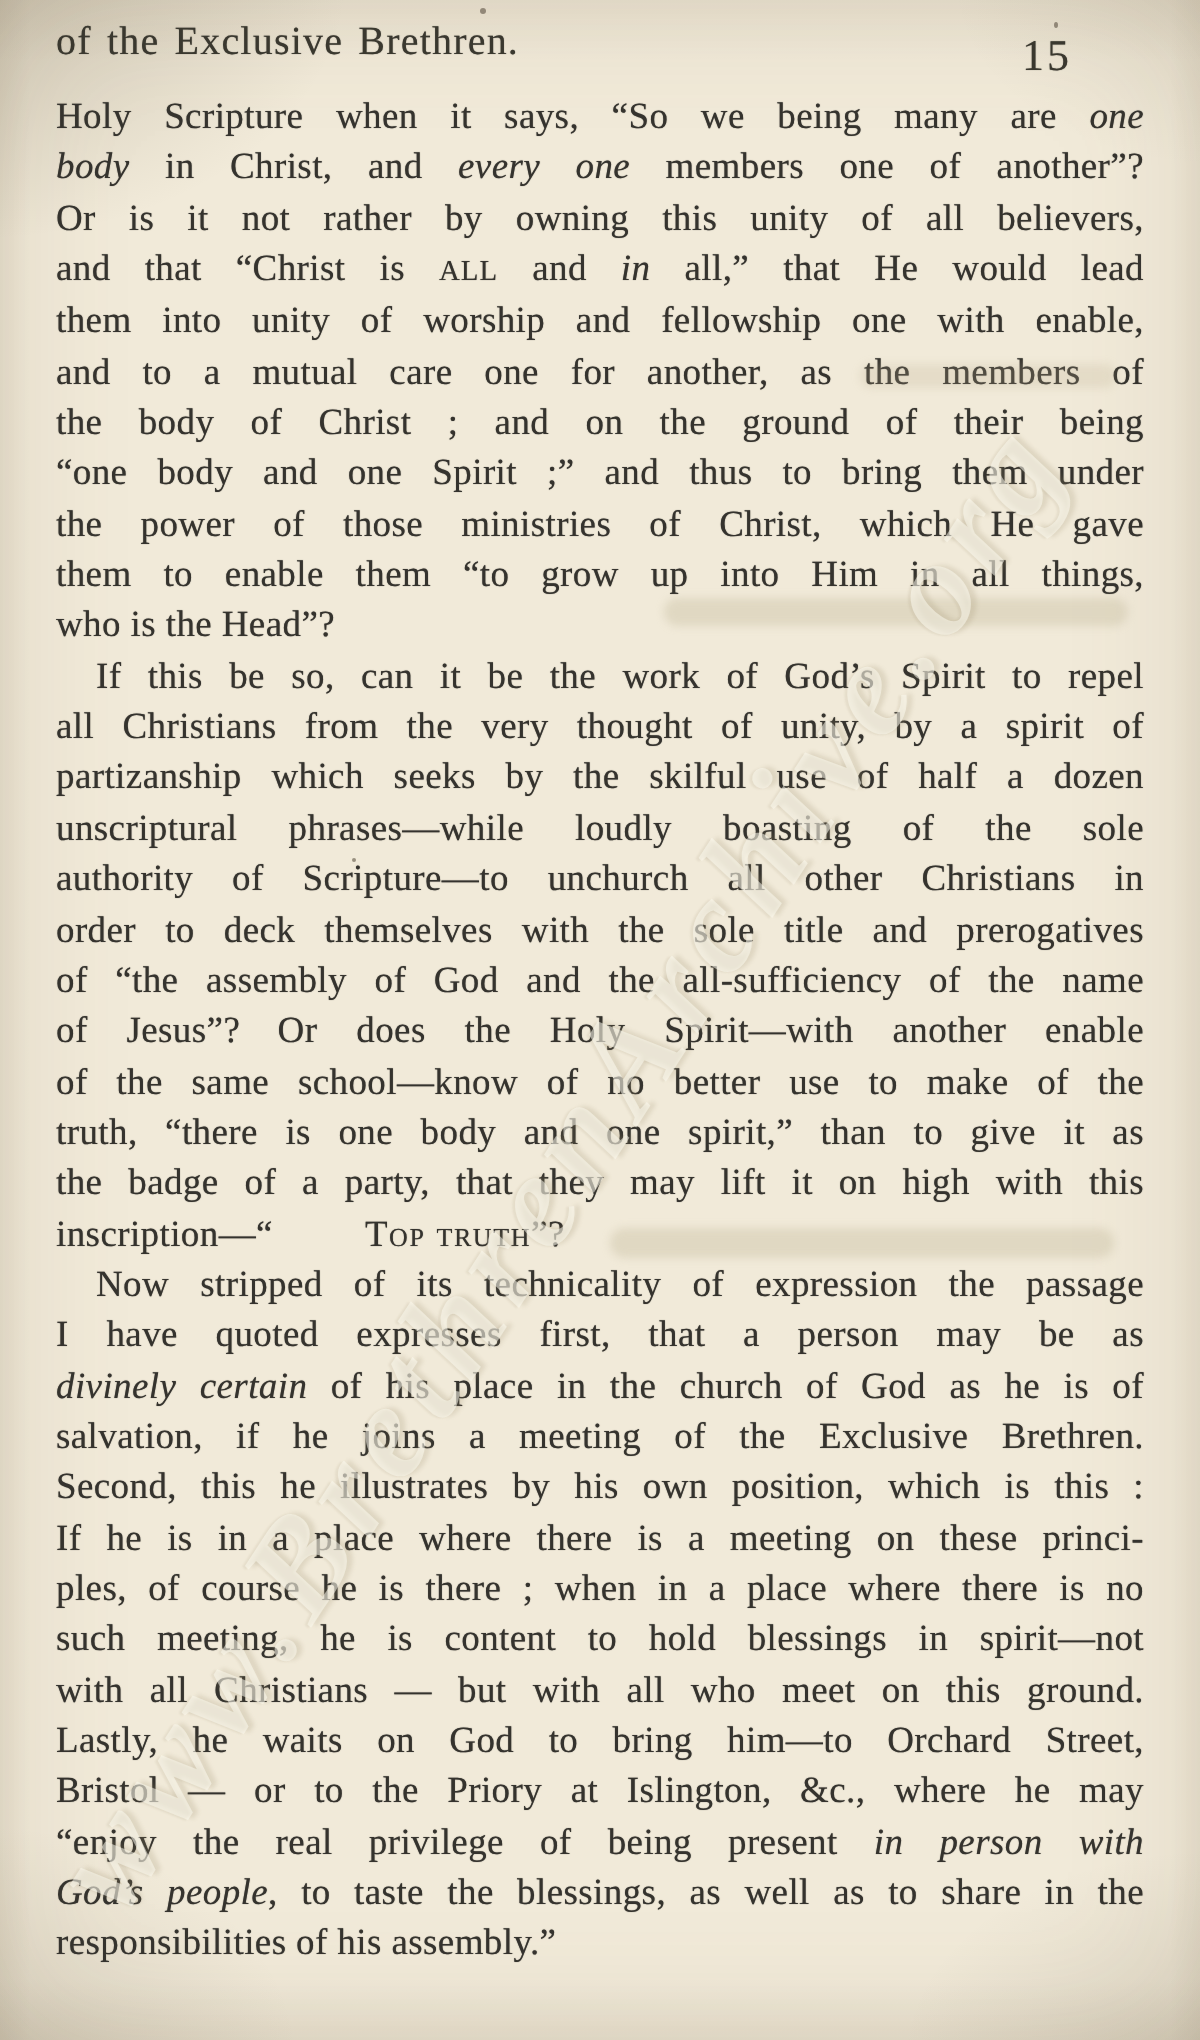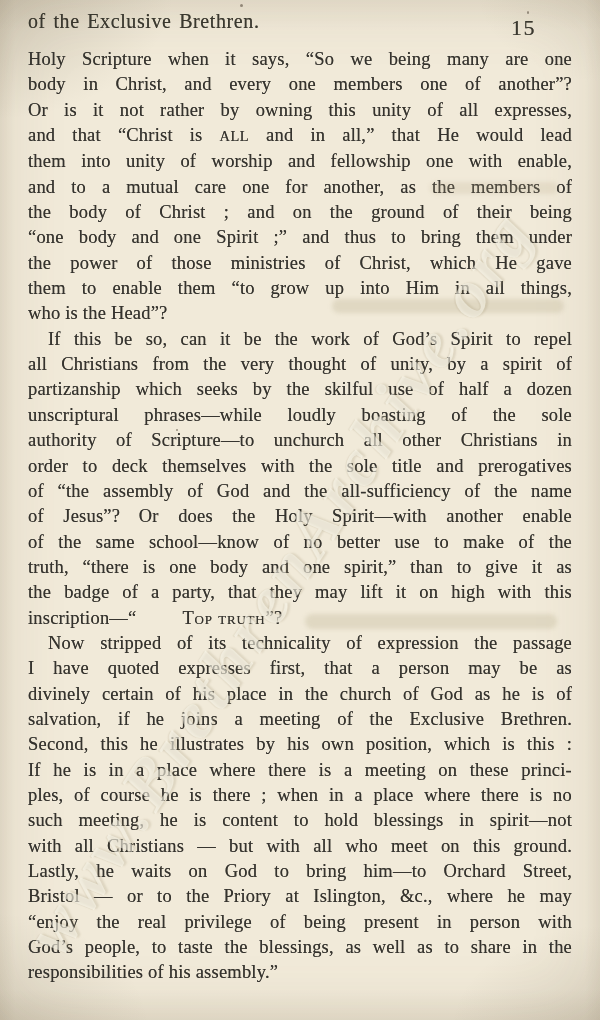--- a/index.html
+++ b/index.html
@@ -57,21 +57,21 @@
   .line {
     font-size: 18.5px;
     line-height: 25.35px;
     letter-spacing: 0.2px;
     text-align: justify;
     text-align-last: justify;
     text-shadow: 0 0 0.5px rgba(53,51,46,0.7);
   }
   .line.last { text-align-last: left; }
   .line.indent { text-indent: 20px; }
-  .i  { }
+  .i  { font-style: italic; }
   .sc { font-variant: small-caps; letter-spacing: 0.8px; margin-left: 46px; }
   .k  { font-size: 0.78em; letter-spacing: 0.5px; }
   .watermark {
     position: absolute;
     left: 42px;
     top: 908px;
     transform: rotate(-57deg);
     transform-origin: 0 50%;
     white-space: nowrap;
     font-size: 68px;
@@ -111,21 +111,21 @@
   <div class="watermark">www.BrethrenArchive.org</div>
 
   <div class="running-header">
     <div class="header-title">of the Exclusive Brethren.</div>
     <div class="page-number">15</div>
   </div>
 
   <div class="page-body" id="page-body">
       <div class="line">Holy Scripture when it says, “So we being many are <span class="i">one</span></div>
       <div class="line"><span class="i">body</span> in Christ, and <span class="i">every one</span> members one of another”?</div>
-      <div class="line">Or is it not rather by owning this unity of all expresses,</div>
+      <div class="line">Or is it not rather by owning this unity of all believers,</div>
       <div class="line">and that “Christ is <span class="k">ALL</span> and <span class="i">in</span> all,” that He would lead</div>
       <div class="line">them into unity of worship and fellowship one with enable,</div>
       <div class="line">and to a mutual care one for another, as the members of</div>
       <div class="line">the body of Christ ; and on the ground of their being</div>
       <div class="line">“one body and one Spirit ;” and thus to bring them under</div>
       <div class="line">the power of those ministries of Christ, which He gave</div>
       <div class="line">them to enable them “to grow up into Him in all things,</div>
       <div class="line last">who is the Head”?</div>
       <div class="line indent">If this be so, can it be the work of God’s Spirit to repel</div>
       <div class="line">all Christians from the very thought of unity, by a spirit of</div>

